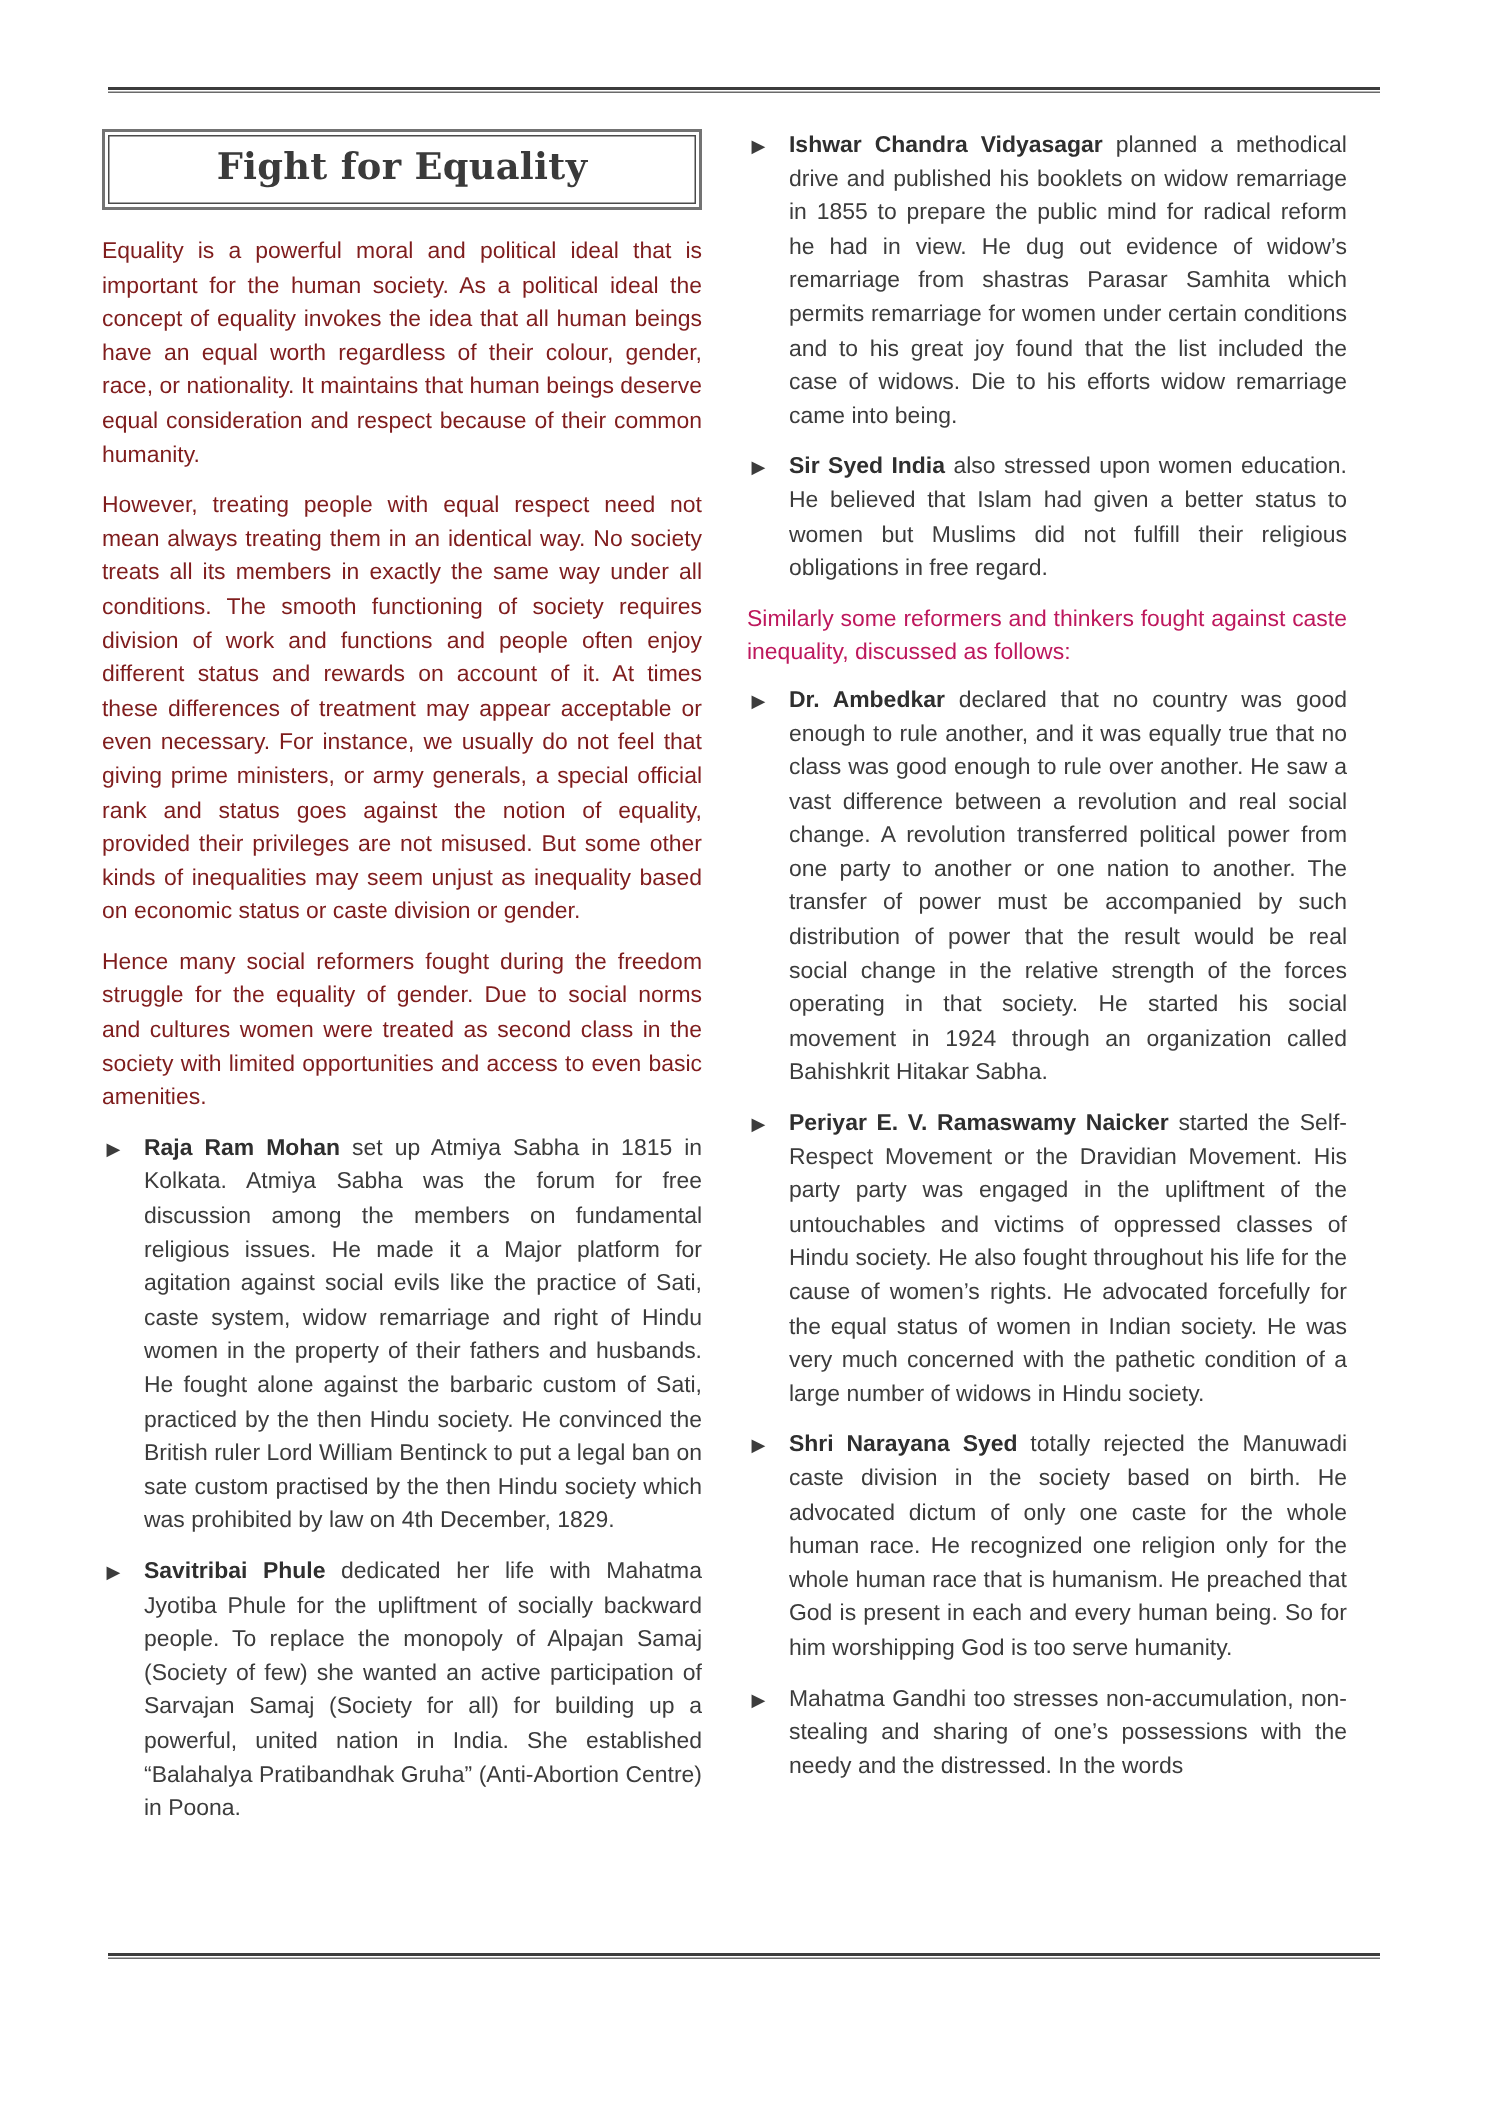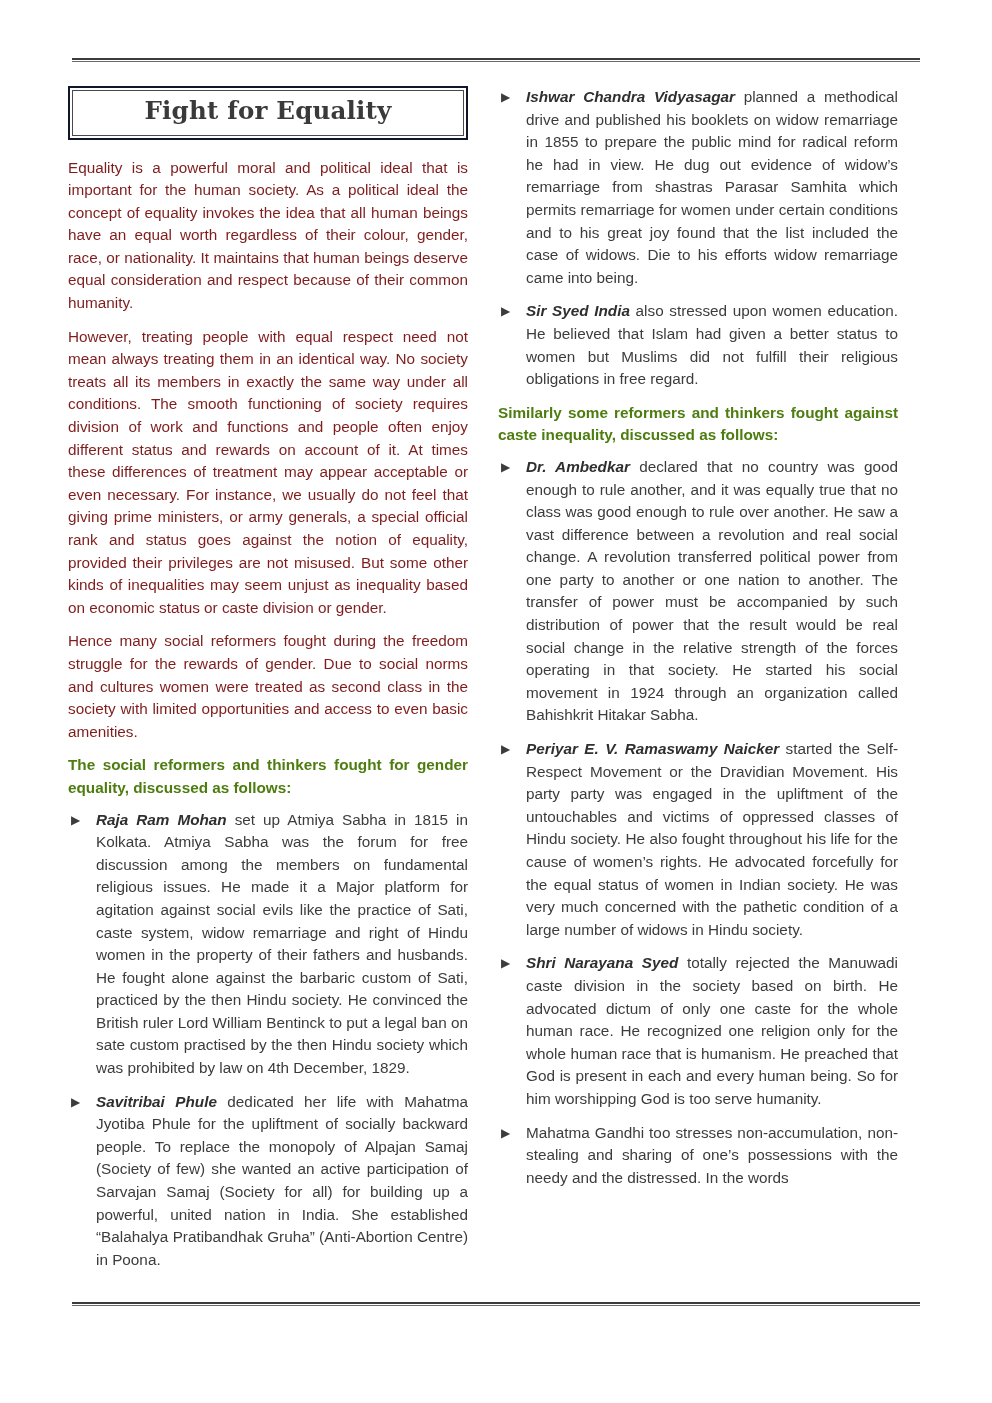--- a/index.html
+++ b/index.html
@@ -55,21 +55,21 @@
     display: flex;
     gap: 30px;
   }
   .col {
     width: 400px;
     flex: 0 0 400px;
   }
 
   
   .title-box {
-    border: 2px solid #0f172a;
+    border: 2px solid #737373;
     padding: 2px;
     margin-bottom: 17px;
   }
   .title-inner {
     border: 1px solid #4a4a4a;
     padding: 8px 0 11px 0;
     text-align: center;
   }
   .title-text {
     font-family: "DejaVu Serif", serif;
@@ -90,24 +90,24 @@
     color: #7f1d1d;
     -webkit-hyphens: none;
     hyphens: none;
   }
   p.para:last-child { margin-bottom: 0; }
 
   h2.subhead {
     margin: 0 0 9px 0;
     font-size: 15.3px;
     line-height: 22.6px;
-    font-weight: bold;
+    font-weight: normal;
     text-align: justify;
     text-justify: inter-word;
-    color: #4d7c0f;
+    color: #be185d;
   }
 
   
   ul.blist {
     list-style: none;
     margin: 0 0 11px 0;
     padding: 0;
   }
   ul.blist:last-child { margin-bottom: 0; }
 
@@ -127,21 +127,20 @@
     position: absolute;
     left: 3px;
     top: 0px;
     font-size: 12px;
     line-height: 22.6px;
     color: #3c3c3c;
   }
   li.bullet .lead {
     font-weight: bold;
     color: #2f2f2f;
-    font-style: italic;
   }
 </style>
 </head>
 <body>
 
 <div class="page">
 
   <div class="rule rule-top">
     <div class="thick"></div>
     <div class="gap"></div>
@@ -153,23 +152,22 @@
     <div class="col">
 
       <div class="title-box">
         <div class="title-inner">
           <span class="title-text">Fight for Equality</span>
         </div>
       </div>
 
       <p class="para">Equality is a powerful moral and political ideal that is important for the human society. As a political ideal the concept of equality invokes the idea that all human beings have an equal worth regardless of their colour, gender, race, or nationality. It maintains that human beings deserve equal consideration and respect because of their common humanity.</p>
       <p class="para">However, treating people with equal respect need not mean always treating them in an identical way. No society treats all its members in exactly the same way under all conditions. The smooth functioning of society requires division of work and functions and people often enjoy different status and rewards on account of it. At times these differences of treatment may appear acceptable or even necessary. For instance, we usually do not feel that giving prime ministers, or army generals, a special official rank and status goes against the notion of equality, provided their privileges are not misused. But some other kinds of inequalities may seem unjust as inequality based on economic status or caste division or gender.</p>
-      <p class="para">Hence many social reformers fought during the freedom struggle for the rewards of gender. Due to social norms and cultures women were treated as second class in the society with limited opportunities and access to even basic amenities.</p>
-
-      <h2 class="subhead">The social reformers and thinkers fought for gender equality, discussed as follows:</h2>
+      <p class="para">Hence many social reformers fought during the freedom struggle for the equality of gender. Due to social norms and cultures women were treated as second class in the society with limited opportunities and access to even basic amenities.</p>
+
 
       <ul class="blist">
         <li class="bullet">
           <span class="marker">▶</span>
           <span class="lead">Raja Ram Mohan</span><span> set up Atmiya Sabha in 1815 in Kolkata. Atmiya Sabha was the forum for free discussion among the members on fundamental religious issues. He made it a Major platform for agitation against social evils like the practice of Sati, caste system, widow remarriage and right of Hindu women in the property of their fathers and husbands. He fought alone against the barbaric custom of Sati, practiced by the then Hindu society. He convinced the British ruler Lord William Bentinck to put a legal ban on sate custom practised by the then Hindu society which was prohibited by law on 4th December, 1829.</span>
         </li>
         <li class="bullet">
           <span class="marker">▶</span>
           <span class="lead">Savitribai Phule</span><span> dedicated her life with Mahatma Jyotiba Phule for the upliftment of socially backward people. To replace the monopoly of Alpajan Samaj (Society of few) she wanted an active participation of Sarvajan Samaj (Society for all) for building up a powerful, united nation in India.  She established “Balahalya Pratibandhak Gruha” (Anti-Abortion Centre) in Poona.</span>
         </li>

